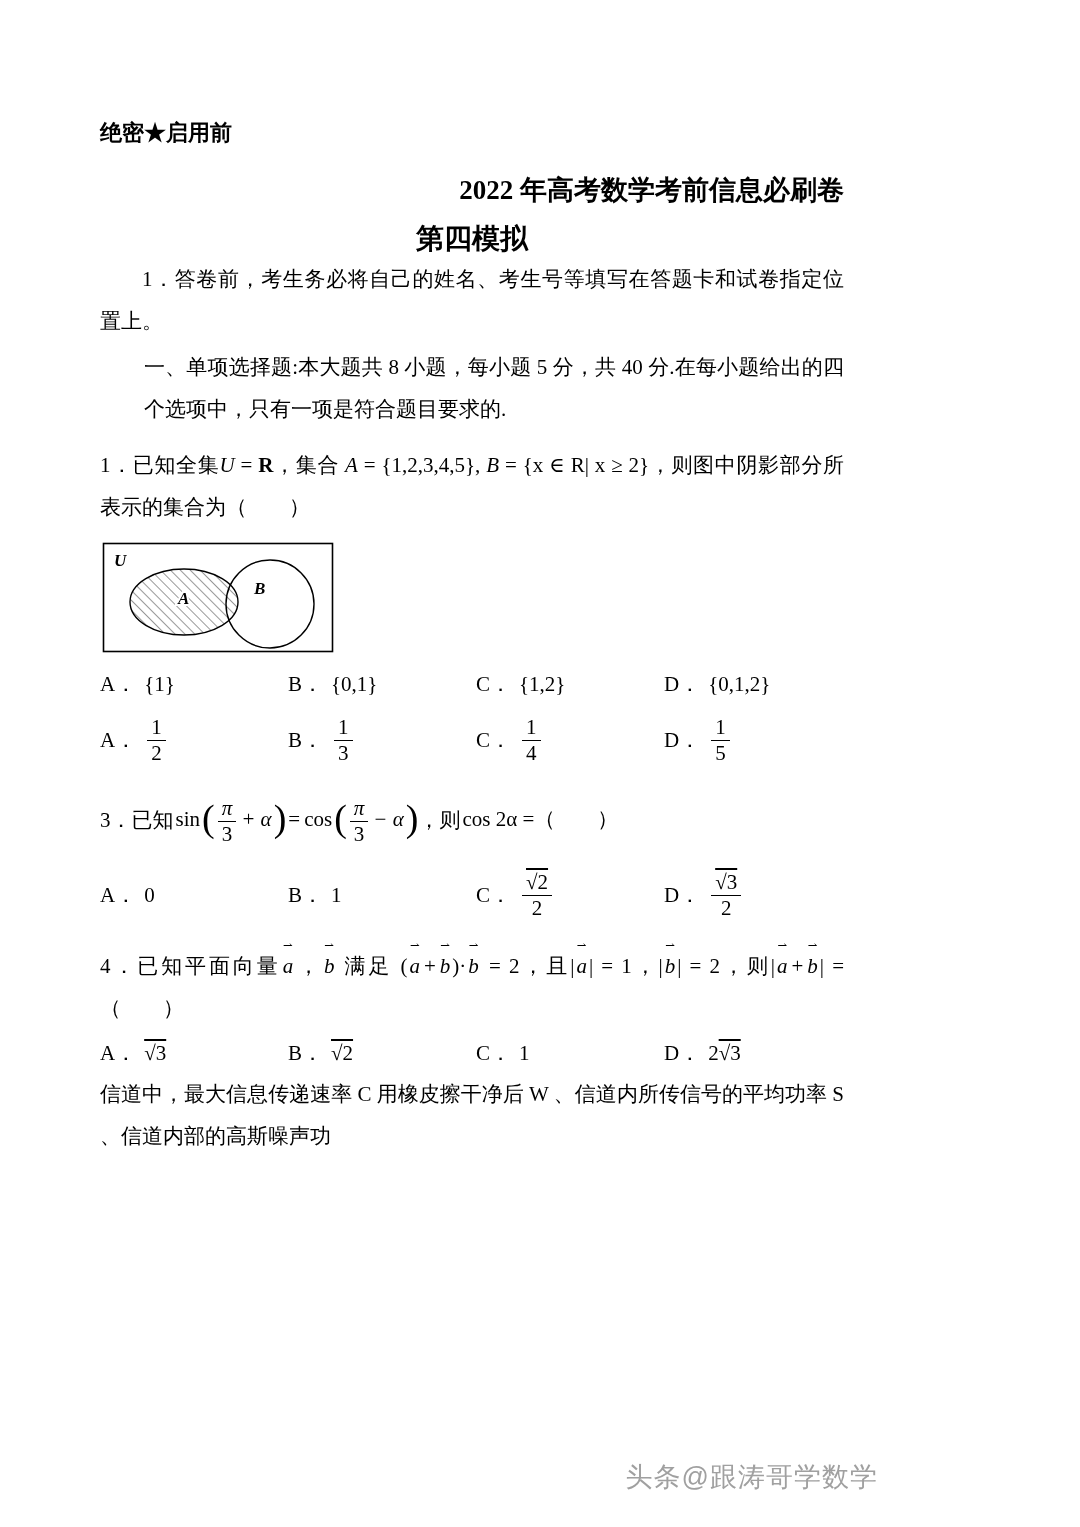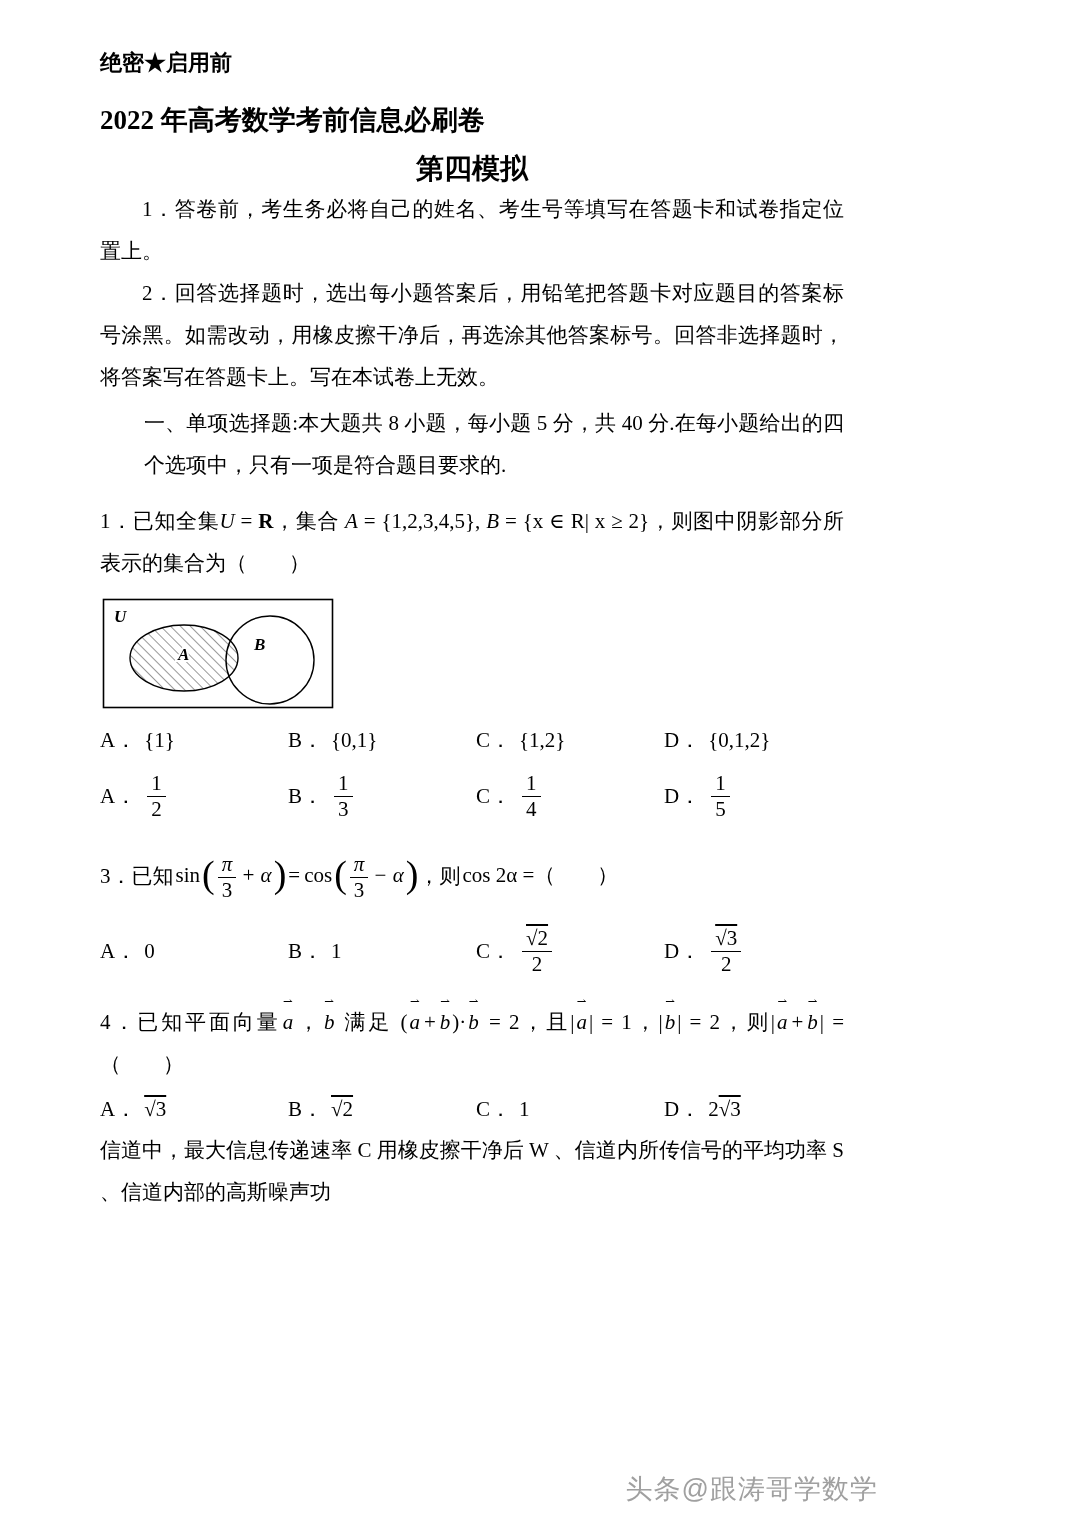--- a/index.html
+++ b/index.html
@@ -1,24 +1,24 @@
 <!DOCTYPE html>
 <html><head>
 <meta charset="utf-8">
 <style>
   * { margin:0; padding:0; box-sizing:border-box; }
   html,body { background:#ffffff; }
   .page {
     width:940px; height:1527px; background:#ffffff; color:#000;
     font-family:"Liberation Serif","DejaVu Serif",serif;
     font-size:21px; position:relative; overflow:hidden;
-    padding:48px 96px 0 100px;
+    padding:118px 96px 0 100px;
   }
   .classification { font-weight:bold; font-size:22px; }
-  .title { text-align:left; font-size:27px; font-weight:bold; margin-top:24px; }
+  .title { text-align:right; font-size:27px; font-weight:bold; margin-top:24px; }
   .subtitle { text-align:center; font-size:28px; font-weight:bold; margin-top:12px; }
   .notice-heading { font-weight:bold; margin-top:22px; }
   p.line { line-height:2.0; text-align:justify; }
   p.indent { text-indent:2em; }
   .q { margin-top:14px; line-height:2.0; text-align:justify; }
   .mathline { line-height:1.4; padding:10px 0; }
   .var { font-style:italic; }
   .fn { margin:0 2px; }
   .m { margin:0 2px; }
   sup { font-size:13px; }
@@ -37,37 +37,36 @@
   .options { display:flex; align-items:center; margin-top:8px; line-height:1.6; }
   .opt { width:188px; display:inline-flex; align-items:center; }
   .opt:last-child { width:auto; }
   .olabel { margin-right:8px; }
   .options.tall { min-height:62px; }
   
   .venn-wrap { margin:14px 0 6px 2px; }
   .venn-label { font-style:italic; font-weight:bold; font-size:17px; }
   
   .watermark {
-    position:absolute; right:62px; bottom:20px;
+    position:absolute; right:62px; bottom:32px;
     color:#a0a0a0; font-size:27px; letter-spacing:1px;
     font-family:"Liberation Sans","DejaVu Sans",sans-serif;
   }
 </style>
 </head>
 <body>
 
 <div class="page">
 
   <div class="classification">绝密★启用前</div>
 
   <h1 class="title">2022 年高考数学考前信息必刷卷</h1>
   <h2 class="subtitle">第四模拟</h2>
 
   <p class="line indent">1．答卷前，考生务必将自己的姓名、考生号等填写在答题卡和试卷指定位置上。</p>
-  <p class="line indent">2．回答选择题时，选出每小题答案后，用铅笔把答题卡对应题目的答案标号涂黑。如需改动，用橡皮擦干净后，再选涂其他答案标号。回答非选择题时，将答案写在答题卡上。写在本试卷上无效。</p>
 
   <p class="line" style="margin-top:4px;margin-left:44px;">一、单项选择题:本大题共 8 小题，每小题 5 分，共 40 分.在每小题给出的四个选项中，只有一项是符合题目要求的.</p>
 
   <p class="q"><span>1．已知全集</span><span class="var">U</span><span> = </span><b>R</b><span>，集合 </span><span class="var">A</span><span> = {1,2,3,4,5}, </span><span class="var">B</span><span> = {x ∈ R| x ≥ 2}，</span><span>则图中阴影部分所表示的集合为（　　）</span></p>
 
   <div class="venn-wrap">
     <svg width="232" height="112" viewBox="0 0 232 112">
       <defs>
         <pattern id="hatch" width="7" height="7" patternUnits="userSpaceOnUse" patternTransform="rotate(-45)">
           <line x1="0" y1="0" x2="0" y2="7" stroke="#333" stroke-width="1"></line>

